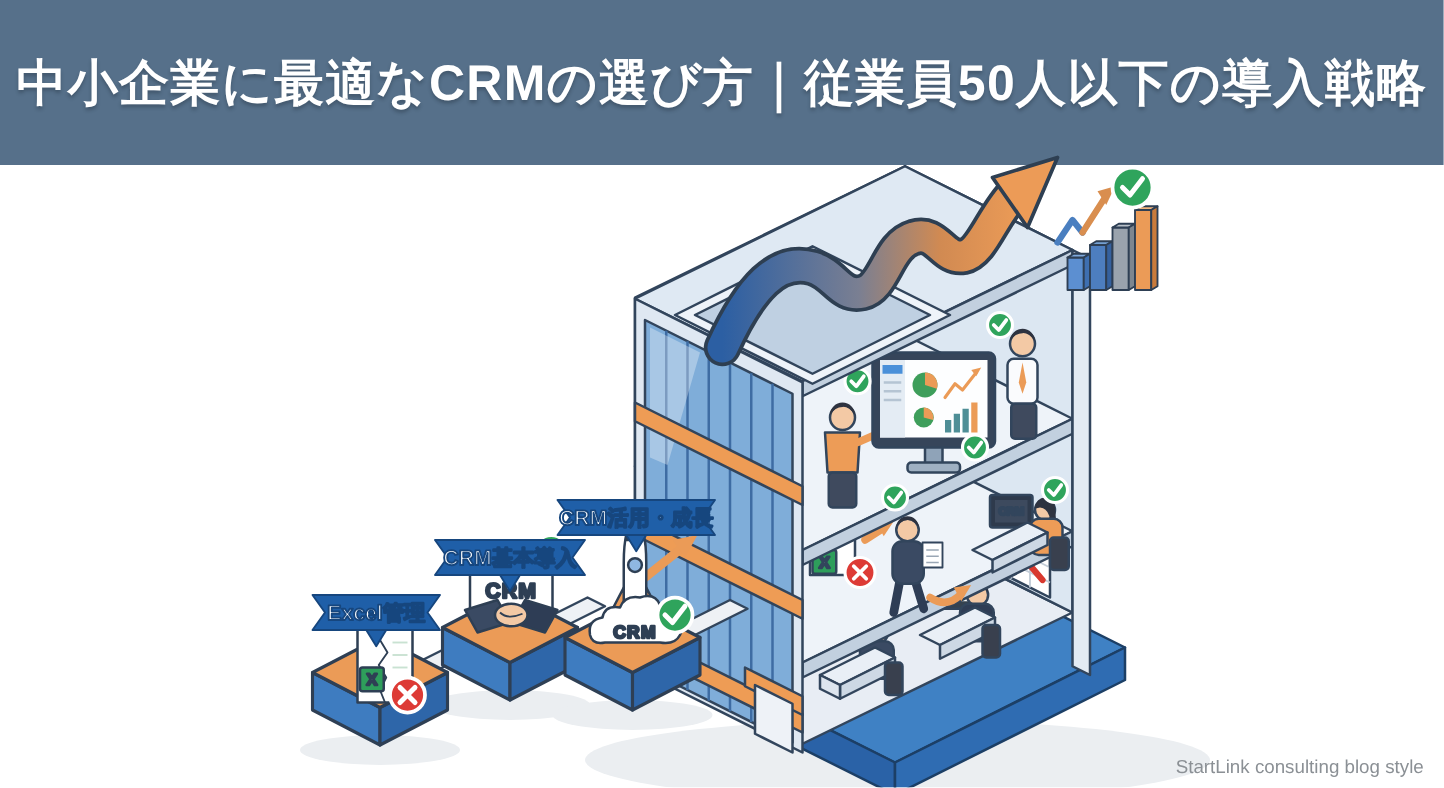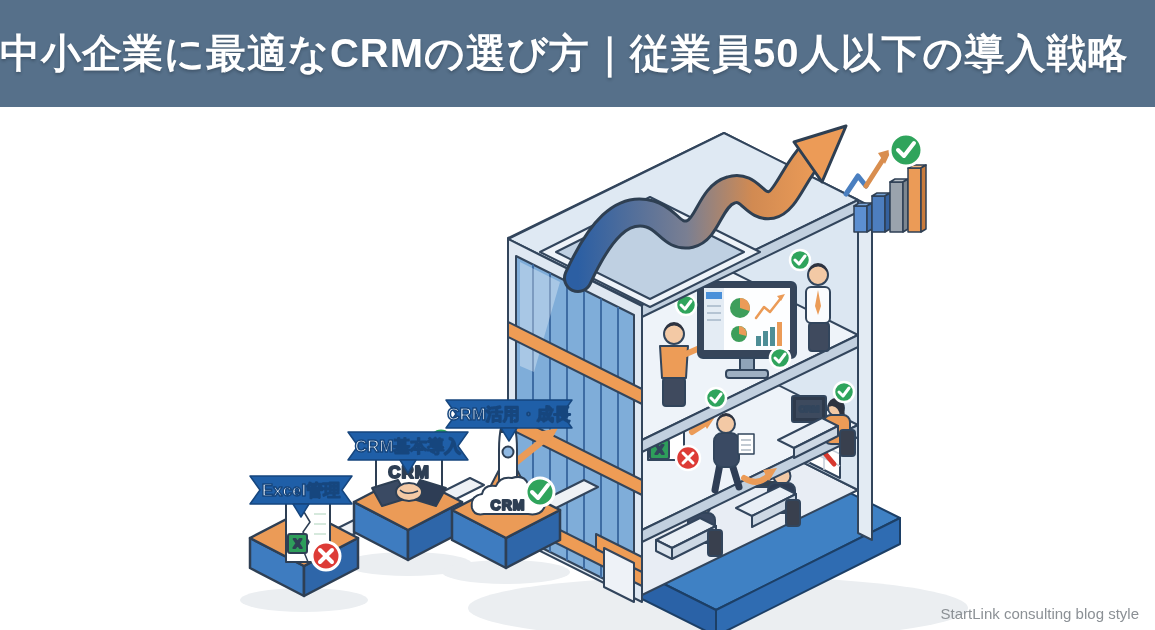--- a/index.html
+++ b/index.html
@@ -1,22 +1,22 @@
 <!DOCTYPE html>
 <html><head>
 <meta charset="utf-8">
 <style>
   html,body{margin:0;padding:0;}
   body{
     width:1155px;height:630px;position:relative;overflow:hidden;
     background:#ffffff;font-family:"Liberation Sans",sans-serif;
   }
   .header{
-    position:absolute;left:0;top:0;width:1155px;height:107px;
-    background:#56708A;display:flex;align-items:center;
+    position:absolute;left:0;top:0;width:1155px;height:132px;
+    background:#56708A;display:flex;align-items:center;justify-content:center;
   }
   .header h1{
     margin:0;color:#ffffff;font-size:40px;font-weight:700;letter-spacing:1px;
     text-shadow:0 2px 3px rgba(20,30,40,.3);white-space:nowrap;
   }
   .scene{position:absolute;left:0;top:110px;width:1155px;height:520px;}
   .credit{
     position:absolute;right:16px;bottom:8px;color:#8b9095;font-size:15px;
   }
   svg text{font-family:"Liberation Sans",sans-serif;}

